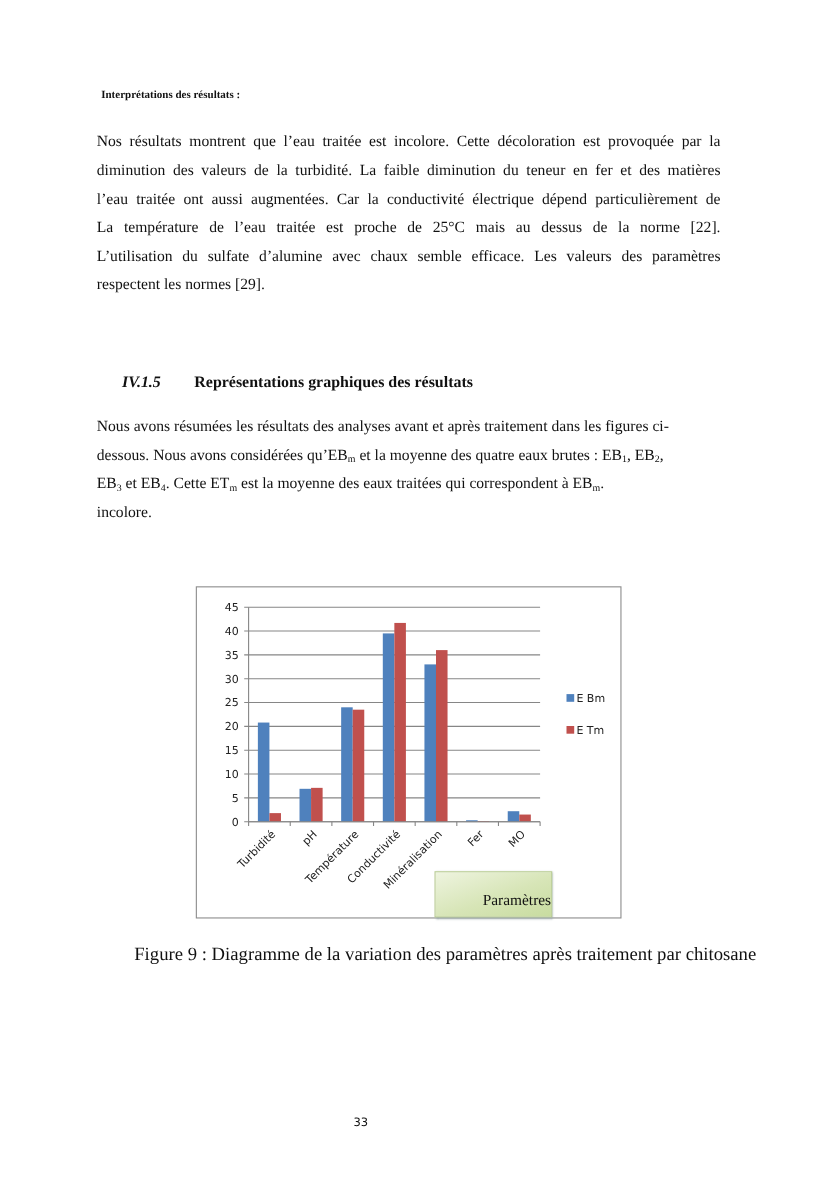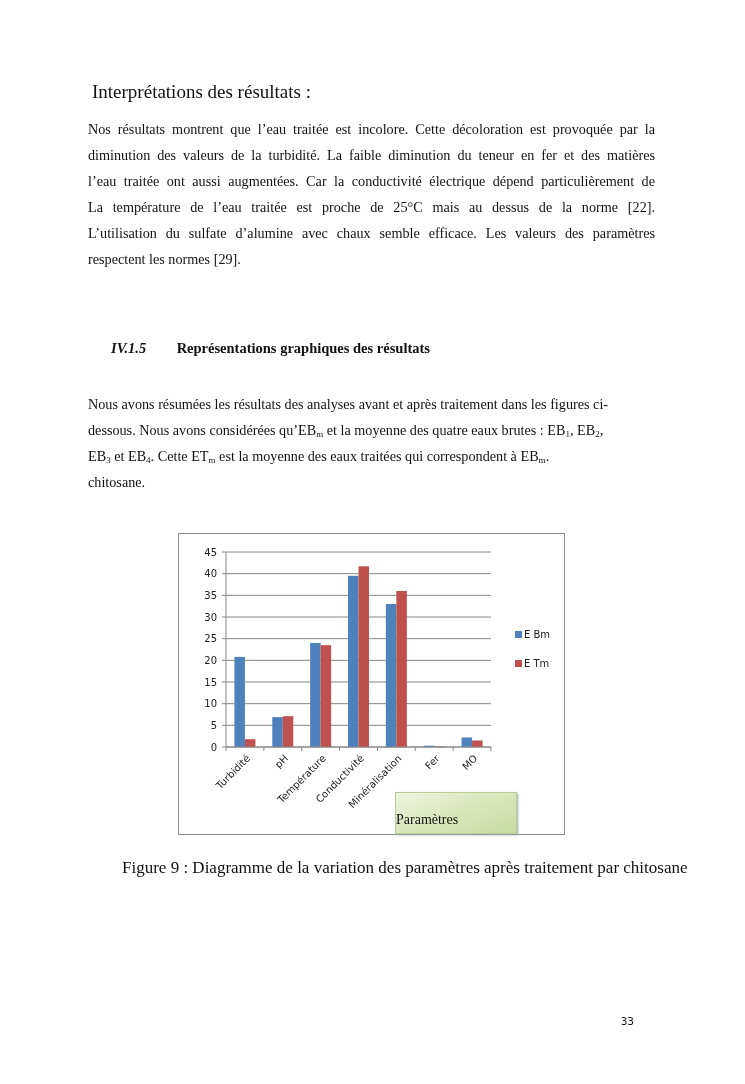--- a/index.html
+++ b/index.html
@@ -1,33 +1,33 @@
 <!DOCTYPE html>
 <html><head>
 <meta charset="utf-8">
 <style>
   html, body { margin: 0; padding: 0; background: #ffffff; }
   body { width: 745px; height: 1084px; position: relative; overflow: hidden;
          font-family: "Liberation Serif", serif; color: #111; }
-  .heading { position: absolute; left: 92px; top: 81px; font-weight: normal; font-size: 19px; }
+  .heading { position: absolute; left: 92px; top: 81px; font-weight: bold; font-size: 10px; }
   .para { position: absolute; left: 88px; width: 567px; font-size: 14.2px; line-height: 26px; text-align: justify; }
   .para .line { display: block; height: 26px; white-space: nowrap; }
   .para .line.j { text-align: justify; text-align-last: justify; white-space: normal; overflow: hidden; }
   .sec { position: absolute; left: 111px; top: 340px; font-size: 14.5px; font-weight: bold; }
   .sec .num { font-style: italic; display: inline-block; width: 62px; }
   sub { font-size: 9px; vertical-align: -2px; line-height: 0; }
   .chart-frame { position: absolute; left: 178px; top: 533px; width: 387px; height: 302px;
                  border: 1px solid #8c8c8c; box-sizing: border-box; background: #fff; }
   .chart-svg { position: absolute; left: 0; top: 0; }
-  .axis-title { position: absolute; left: 395px; top: 792px; width: 122px; height: 42px;
+  .axis-title { position: absolute; left: 395px; top: 792px; width: 107px; height: 42px;
                 background: linear-gradient(160deg, #eef4df 0%, #d7e5b7 55%, #c8dca0 100%);
                 border: 1px solid #b9cc93; box-sizing: border-box; box-shadow: 1px 1px 2px #9aa;
-                font-family: "Liberation Serif", serif; font-size: 14px; text-align: left; line-height: 54px; }
+                font-family: "Liberation Serif", serif; font-size: 14px; text-align: right; line-height: 54px; }
   .caption { position: absolute; left: 122px; top: 858px; font-size: 17px; white-space: nowrap; }
-  .page-num { position: absolute; left: 0; width: 634px; top: 1015px; text-align: right;
+  .page-num { position: absolute; left: 11px; width: 634px; top: 1015px; text-align: center;
               font-family: "DejaVu Sans", sans-serif; font-size: 10.5px; }
   .tick-lbl { font-family: "DejaVu Sans", sans-serif; font-size: 10px; fill: #222; }
   .legend-lbl { font-family: "DejaVu Sans", sans-serif; font-size: 10px; fill: #222; }
 </style>
 </head>
 <body>
 
 <div class="heading">Interprétations des résultats :</div>
 
 <div class="para" style="top:116px;font-family:Liberation Serif, serif;">
@@ -37,25 +37,25 @@
   <span class="line j">La température de l’eau traitée est proche de 25°C mais au dessus de la norme [22].</span>
   <span class="line j">L’utilisation du sulfate d’alumine avec chaux semble efficace. Les valeurs des paramètres</span>
   <span class="line">respectent les normes [29].</span>
 </div>
 
 <div class="sec">
   <span class="num">IV.1.5</span>
   <span>Représentations graphiques des résultats</span>
 </div>
 
-<div class="para" style="top:375px;margin-top:16px;">
+<div class="para" style="top:375px;">
   <span class="line">Nous avons résumées les résultats des analyses avant et après traitement dans les figures ci-</span>
   <span class="line"><span>dessous.  Nous avons considérées qu’EB</span><sub>m</sub><span> et la moyenne des quatre eaux brutes : EB</span><sub>1</sub><span>, EB</span><sub>2</sub><span>,</span></span>
   <span class="line"><span>EB</span><sub>3</sub><span>  et EB</span><sub>4</sub><span>. Cette ET</span><sub>m</sub><span> est la moyenne des eaux traitées qui correspondent à EB</span><sub>m</sub><span>.</span></span>
-  <span class="line">chitosane.</span>
+  <span class="line">incolore.</span>
 </div>
 
 <div class="chart-frame">
   <svg class="chart-svg" id="chart-svg" width="387" height="302">
       <line x1="43" x2="312" y1="213" y2="213" stroke="#868686" stroke-width="1"></line>
       <text x="38" y="216.5" text-anchor="end" class="tick-lbl">0</text>
       <line x1="43" x2="312" y1="191.33333333333334" y2="191.33333333333334" stroke="#868686" stroke-width="1"></line>
       <text x="38" y="194.83333333333334" text-anchor="end" class="tick-lbl">5</text>
       <line x1="43" x2="312" y1="169.66666666666669" y2="169.66666666666669" stroke="#868686" stroke-width="1"></line>
       <text x="38" y="173.16666666666669" text-anchor="end" class="tick-lbl">10</text>

